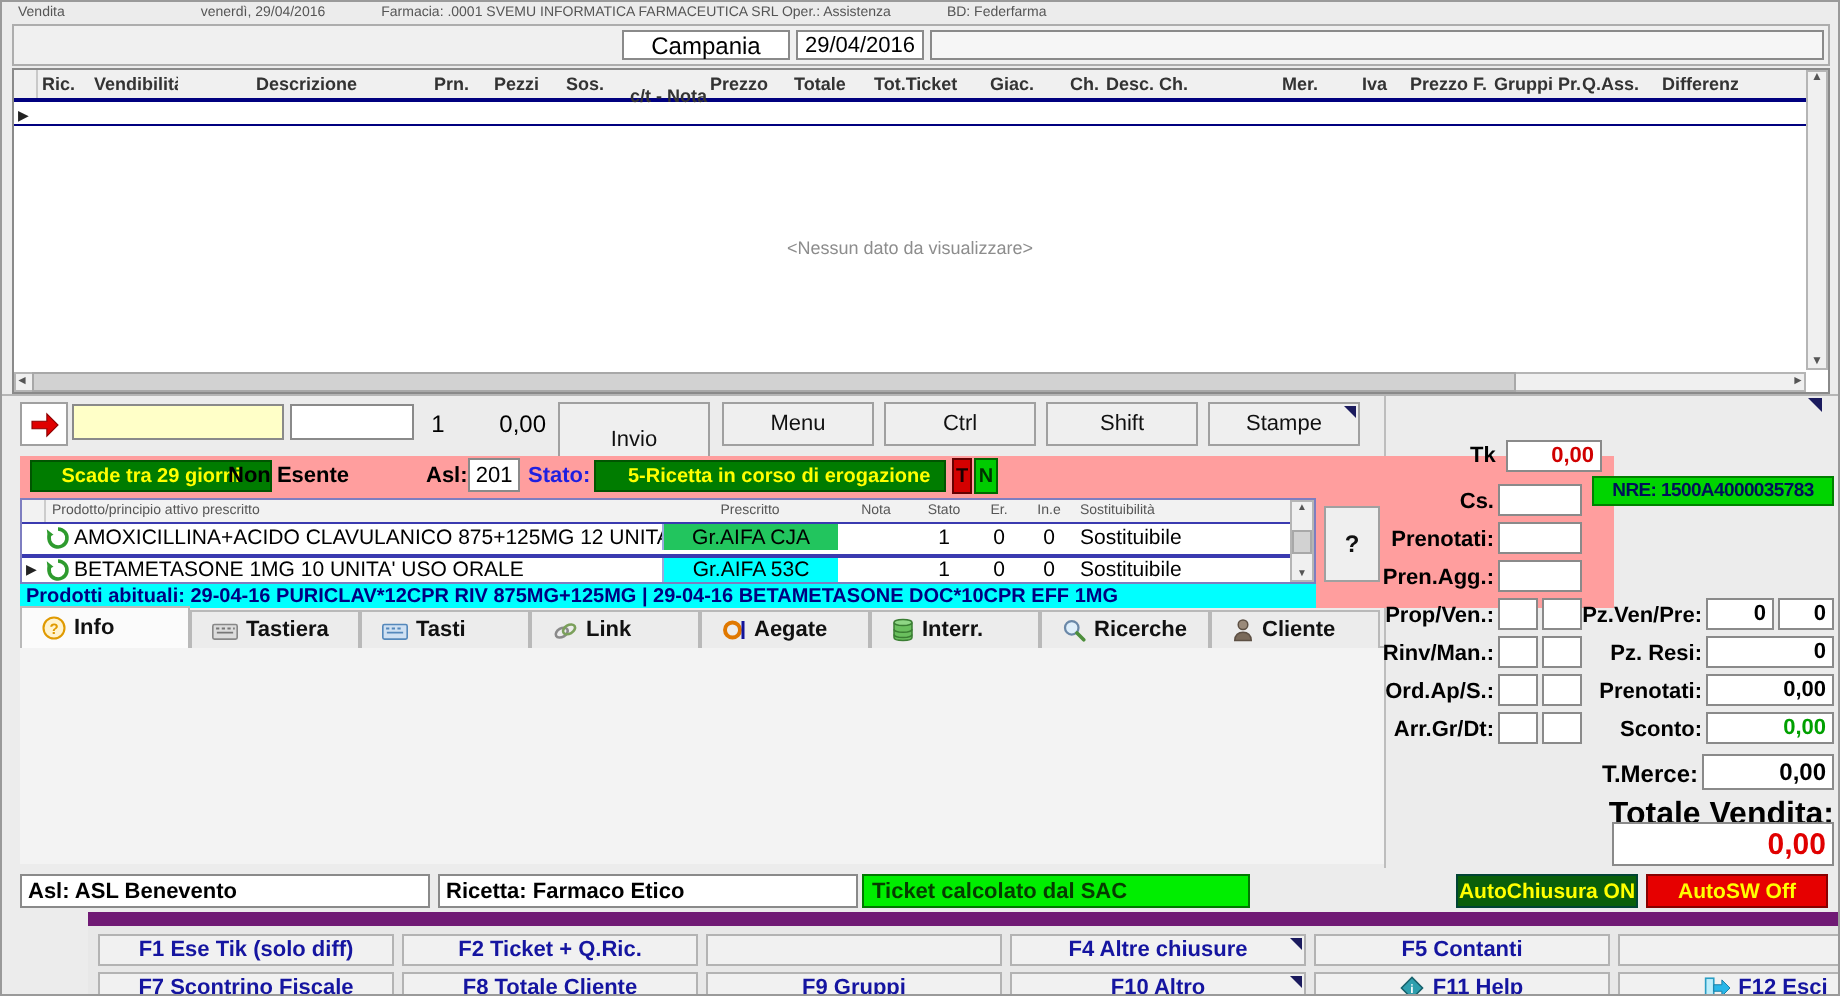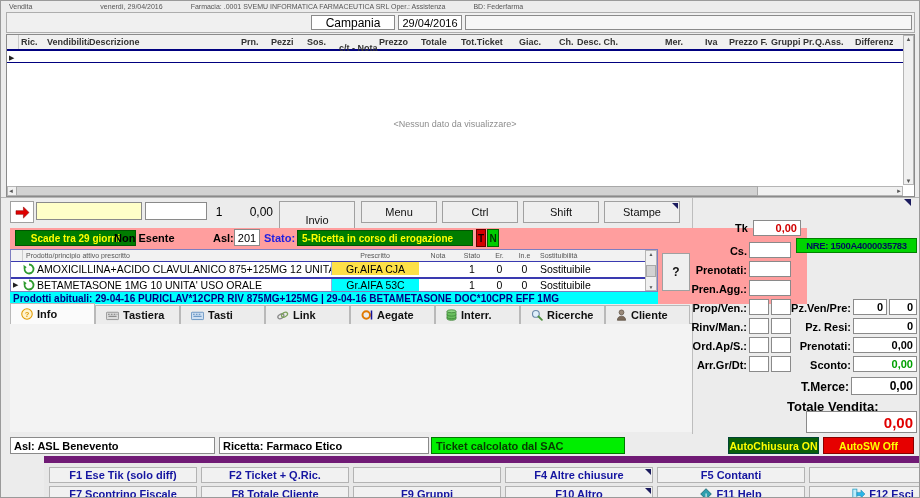--- a/index.html
+++ b/index.html
@@ -52,21 +52,21 @@
       </div>
     <div class="abs fld" style="left:458px;top:2px;width:447px;height:15px;background:#f6f6f6;"></div>
   </div>
 
   <div class="abs" style="left:5px;top:33px;width:909px;height:163px;background:#fff;border:1px solid #8a8a8a;">
 
     <div class="abs" style="left:0;top:0;width:896px;height:16px;background:#f0f0f0;border-bottom:2px solid #00007f;display:flex;align-items:center;font-size:9px;font-weight:bold;color:#333;">
       <span class="cell" style="width:12px;border-right:1px solid #c9c9c9;height:100%;"></span>
       <span class="cell" style="width:28px;padding-left:2px;">Ric.</span>
       <span class="cell" style="width:42px;">Vendibilità</span>
-      <span class="cell" style="width:152px;">Descrizione</span>
+      <span class="cell" style="width:128px;padding-left:39px;">Descrizione</span>
       <span class="cell" style="width:30px;">Prn.</span>
       <span class="cell" style="width:36px;">Pezzi</span>
       <span class="cell" style="width:32px;">Sos.</span>
       <span class="cell" style="width:40px;margin-top:12px;">c/t - Nota</span>
       <span class="cell" style="width:42px;">Prezzo</span>
       <span class="cell" style="width:40px;">Totale</span>
       <span class="cell" style="width:58px;">Tot.Ticket</span>
       <span class="cell" style="width:40px;">Giac.</span>
       <span class="cell" style="width:18px;">Ch.</span>
       <span class="cell" style="width:88px;">Desc. Ch.</span>
@@ -133,21 +133,21 @@
   <div class="abs" style="left:9px;top:227px;width:797px;height:20px;background:#ff9e9e;">
     <div class="abs greenbox" style="left:5px;top:2px;width:121px;height:16px;">
         <span>Scade tra 29 giorni</span>
       </div>
     <span class="abs lbl" style="left:104px;top:4px;left:104px;">Non Esente</span>
     <span class="abs lbl" style="left:203px;top:4px;">Asl:</span>
     <div class="abs fld" style="left:224px;top:1px;width:26px;height:17px;justify-content:center;font-weight:normal;">
         <span>201</span>
       </div>
     <span class="abs lbl" style="left:254px;top:4px;color:#1f1fe0;">Stato:</span>
-    <div class="abs greenbox" style="left:287px;top:2px;width:176px;height:16px;justify-content:flex-start;padding-left:4px;text-align:center;">
+    <div class="abs greenbox" style="left:287px;top:2px;width:176px;height:16px;justify-content:flex-start;padding-left:16px;text-align:center;">
         <span>5-Ricetta in corso di erogazione</span>
       </div>
     <div class="abs" style="left:466px;top:1px;width:10px;height:18px;background:#d40000;border:1px solid #600;display:flex;align-items:center;justify-content:center;font-size:10px;font-weight:bold;color:#1a0000;">
         <span>T</span>
       </div>
     <div class="abs" style="left:477px;top:1px;width:12px;height:18px;background:#00cc00;border:1px solid #060;display:flex;align-items:center;justify-content:center;font-size:10px;font-weight:bold;color:#003300;">
         <span>N</span>
       </div>
   </div>
 
@@ -170,21 +170,21 @@
       <span class="cell" style="width:12px;height:100%;"></span>
       <span class="cell" style="width:308px;gap:2px;">
         <span>
           <svg width="12" height="12" viewBox="0 0 16 16">
               <path d="M8 2a6 6 0 1 1-5.2 3" stroke="#2e9b2e" fill="none" stroke-width="2.4"></path>
               <path d="M0.5 2.2 5 5.8 1.2 7.5z" fill="#2e9b2e"></path>
             </svg>
         </span>
         <span>AMOXICILLINA+ACIDO CLAVULANICO 875+125MG 12 UNITA'</span>
       </span>
-      <span class="cell" style="width:88px;background:#fde047;justify-content:center;height:100%;border-left:1px solid #9ad;">
+      <span class="cell" style="width:88px;background:#22c55e;justify-content:center;height:100%;border-left:1px solid #9ad;">
           <span>Gr.AIFA CJA</span>
         </span>
       <span class="cell" style="width:38px;"></span>
       <span class="cell" style="width:30px;justify-content:center;">1</span>
       <span class="cell" style="width:25px;justify-content:center;">0</span>
       <span class="cell" style="width:25px;justify-content:center;">0</span>
       <span class="cell" style="width:100px;padding-left:3px;">Sostituibile</span>
     </div>
 
     <div class="abs" style="left:0;top:27px;width:634px;height:14px;border-top:2px solid #3a3ab0;display:flex;align-items:center;font-size:10.5px;">
@@ -356,21 +356,21 @@
   <span class="abs lbl" style="left:780px;top:358px;width:70px;text-align:right;">Sconto:</span>
   <div class="abs fld" style="left:852px;top:355px;width:64px;height:16px;color:#00a000;">
       <span>0,00</span>
     </div>
 
   <span class="abs lbl" style="left:778px;top:379px;width:70px;text-align:right;font-size:12px;">T.Merce:</span>
   <div class="abs fld" style="left:850px;top:376px;width:66px;height:18px;font-size:12px;">
       <span>0,00</span>
     </div>
 
-  <span class="abs lbl" style="left:786px;top:398px;width:130px;font-size:13px;">Totale Vendita:</span>
+  <span class="abs lbl" style="left:786px;top:398px;width:130px;text-align:right;font-size:16px;">Totale Vendita:</span>
   <div class="abs fld" style="left:805px;top:410px;width:111px;height:22px;font-size:15px;color:#e00000;">
       <span>0,00</span>
     </div>
 
   <div class="abs fld left" style="left:9px;top:436px;width:205px;height:17px;">
       <span>Asl: ASL Benevento</span>
     </div>
   <div class="abs fld left" style="left:218px;top:436px;width:210px;height:17px;">
       <span>Ricetta: Farmaco Etico</span>
     </div>

